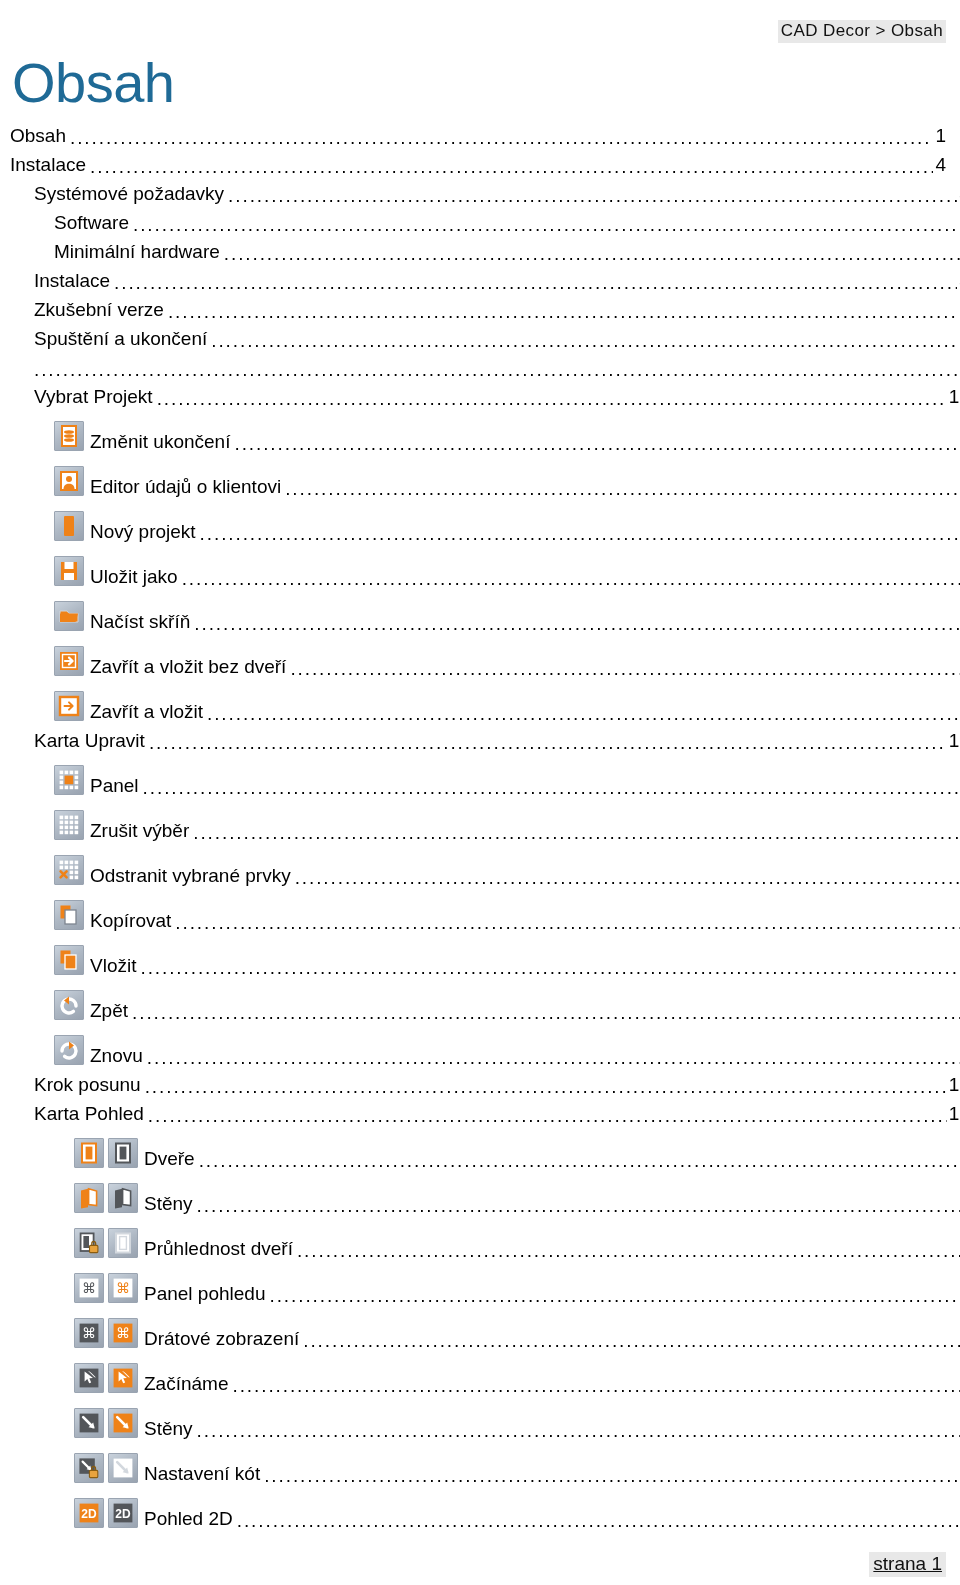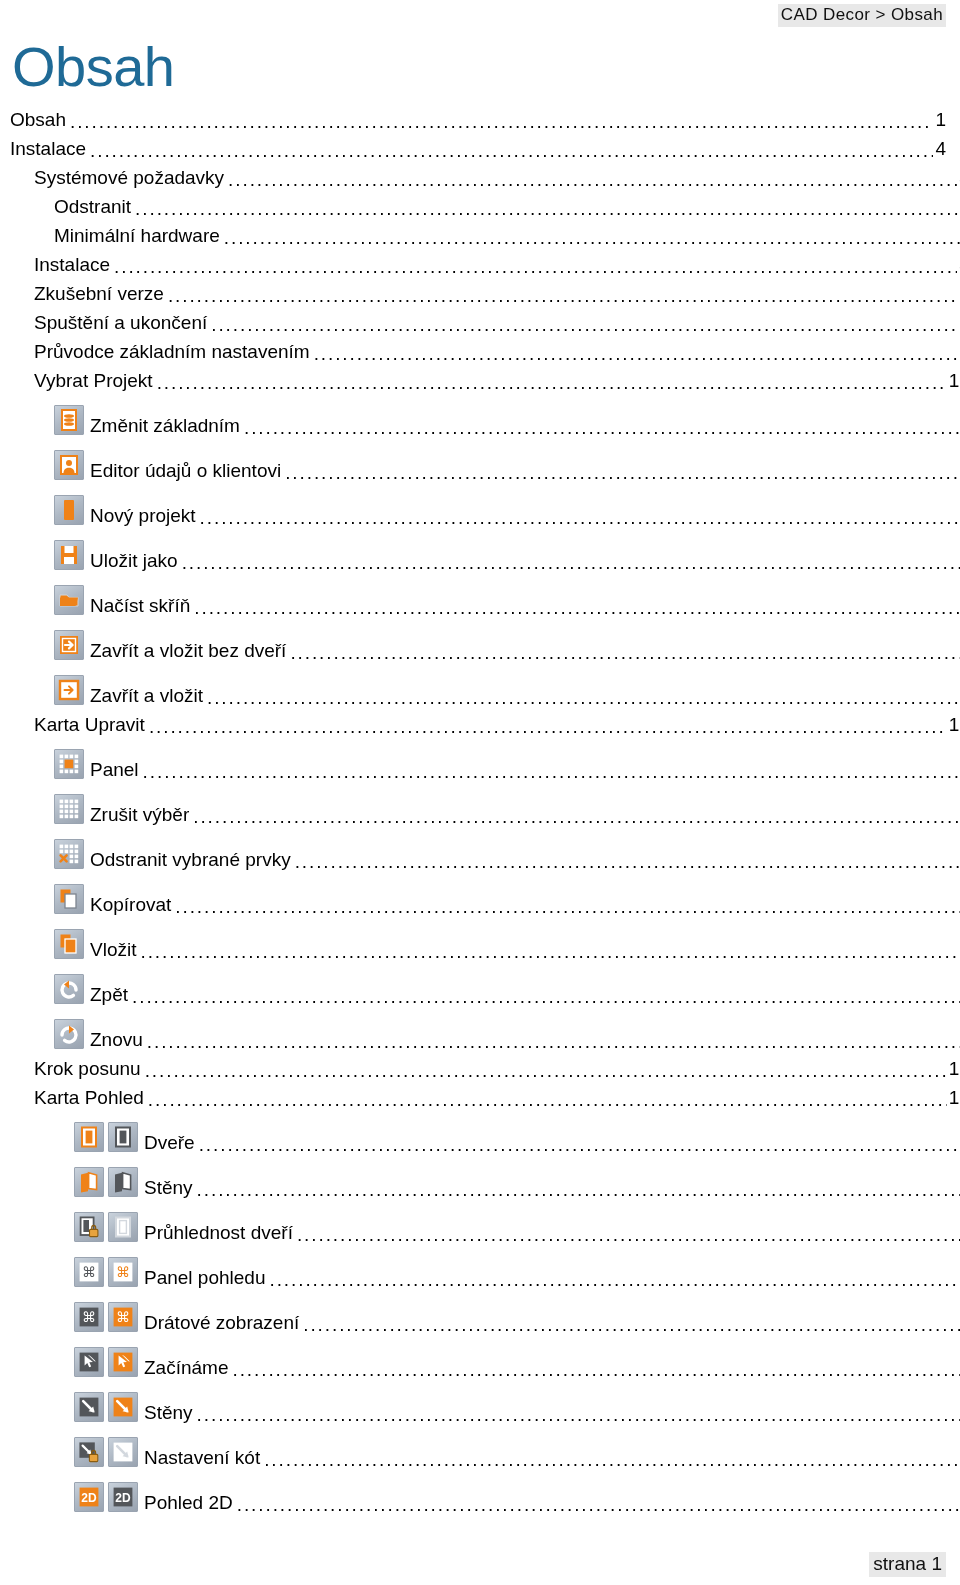--- a/index.html
+++ b/index.html
@@ -20,21 +20,21 @@
     position: relative;
     width: 960px;
     height: 1585px;
     box-sizing: border-box;
     padding: 0 14px 0 10px;
   }
 
   
   .header {
     text-align: right;
-    padding-top: 4px;
+    padding-top: 20px;
     height: 30px;
   }
   .header-text {
     display: inline-block;
     background: #e8e8e8;
     font-size: 17px;
     letter-spacing: 0.4px;
     padding: 1px 3px 2px 3px;
     color: #111;
   }
@@ -138,20 +138,21 @@
     right: 14px;
     bottom: 8px;
     text-align: right;
   }
   .footer-text {
     display: inline-block;
     background: #e8e8e8;
     font-size: 19px;
     padding: 1px 4px 2px 4px;
     color: #111;
+    text-decoration: underline;
   }
 </style>
 </head>
 <body>
 
 <div class="page">
 
   <div class="header">
     <span class="header-text">CAD Decor &gt; Obsah</span>
   </div>
@@ -168,21 +169,21 @@
         <span class="row-label">Instalace</span>
         <span class="leader"></span>
         <span class="page-num">4</span>
       </div>
       <div class="toc-row plain lvl1">
         <span class="row-label">Systémové požadavky</span>
         <span class="leader"></span>
         <span class="page-num">4</span>
       </div>
       <div class="toc-row plain lvl2">
-        <span class="row-label">Odstranit</span>
+        <span class="row-label">Software</span>
         <span class="leader"></span>
       </div>
       <div class="toc-row plain lvl2">
         <span class="row-label">Minimální hardware</span>
         <span class="leader"></span>
       </div>
       <div class="toc-row plain lvl1">
         <span class="row-label">Instalace</span>
         <span class="leader"></span>
         <span class="page-num">4</span>
@@ -191,21 +192,20 @@
         <span class="row-label">Zkušební verze</span>
         <span class="leader"></span>
         <span class="page-num">6</span>
       </div>
       <div class="toc-row plain lvl1">
         <span class="row-label">Spuštění a ukončení</span>
         <span class="leader"></span>
         <span class="page-num">7</span>
       </div>
       <div class="toc-row plain lvl1">
-        <span class="row-label">Průvodce základním nastavením</span>
         <span class="leader"></span>
         <span class="page-num">8</span>
       </div>
       <div class="toc-row plain lvl1">
         <span class="row-label">Vybrat Projekt</span>
         <span class="leader"></span>
         <span class="page-num">15</span>
       </div>
       <div class="toc-row icon lvl2">
         <span class="icon-cell">
@@ -213,21 +213,21 @@
             <span class="gl">
               <svg width="22" height="22" viewBox="0 0 22 22">
                 <rect x="4" y="1" width="14" height="20" fill="#fff" stroke="#ef8218" stroke-width="2"></rect>
                 <ellipse cx="11" cy="7" rx="5" ry="1.8" fill="#ef8218"></ellipse>
                 <ellipse cx="11" cy="11" rx="5" ry="1.8" fill="#ef8218"></ellipse>
                 <ellipse cx="11" cy="15" rx="5" ry="1.8" fill="#ef8218"></ellipse>
               </svg>
             </span>
           </span>
         </span>
-        <span class="row-label">Změnit základním</span>
+        <span class="row-label">Změnit ukončení</span>
         <span class="leader"></span>
       </div>
       <div class="toc-row icon lvl2">
         <span class="icon-cell">
           <span class="ic">
             <span class="gl">
               <svg width="22" height="22" viewBox="0 0 22 22">
                 <rect x="3" y="2" width="16" height="18" fill="#fff" stroke="#ef8218" stroke-width="2"></rect>
                 <circle cx="11" cy="9" r="3" fill="#ef8218"></circle>
                 <path d="M5.5 19c0-3.3 2.5-5.2 5.5-5.2s5.5 1.9 5.5 5.2z" fill="#ef8218"></path>

